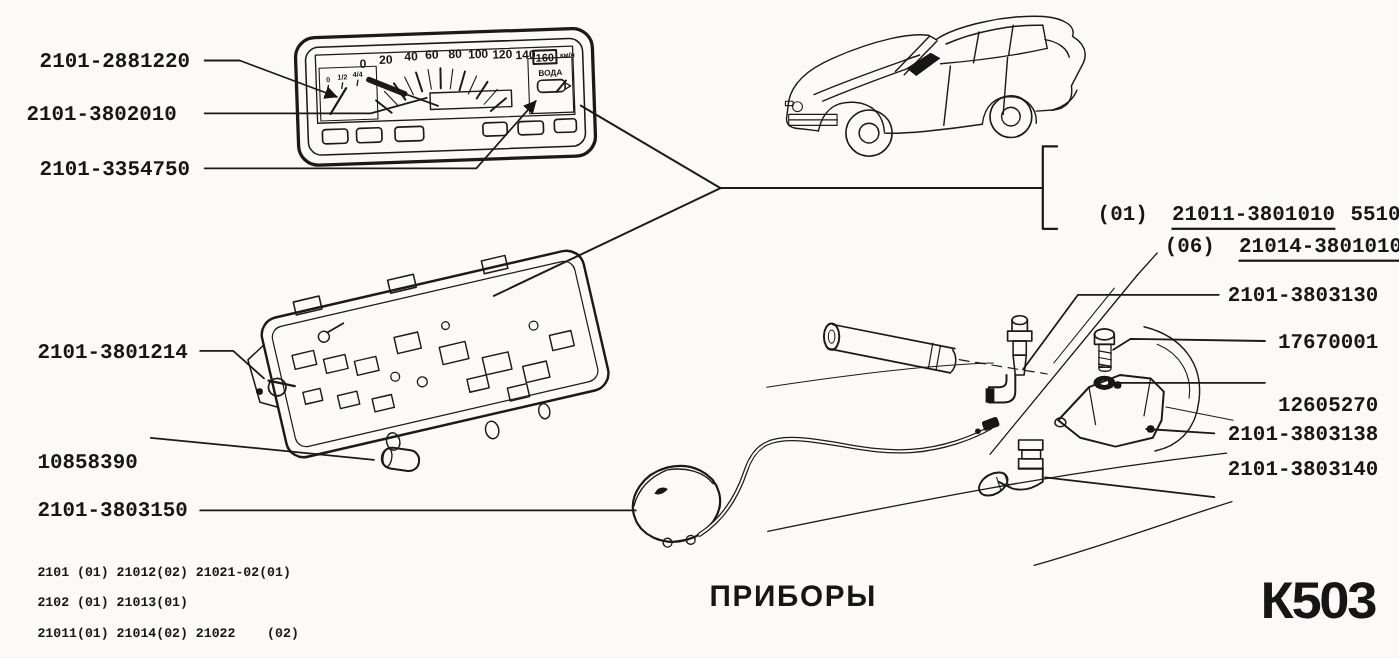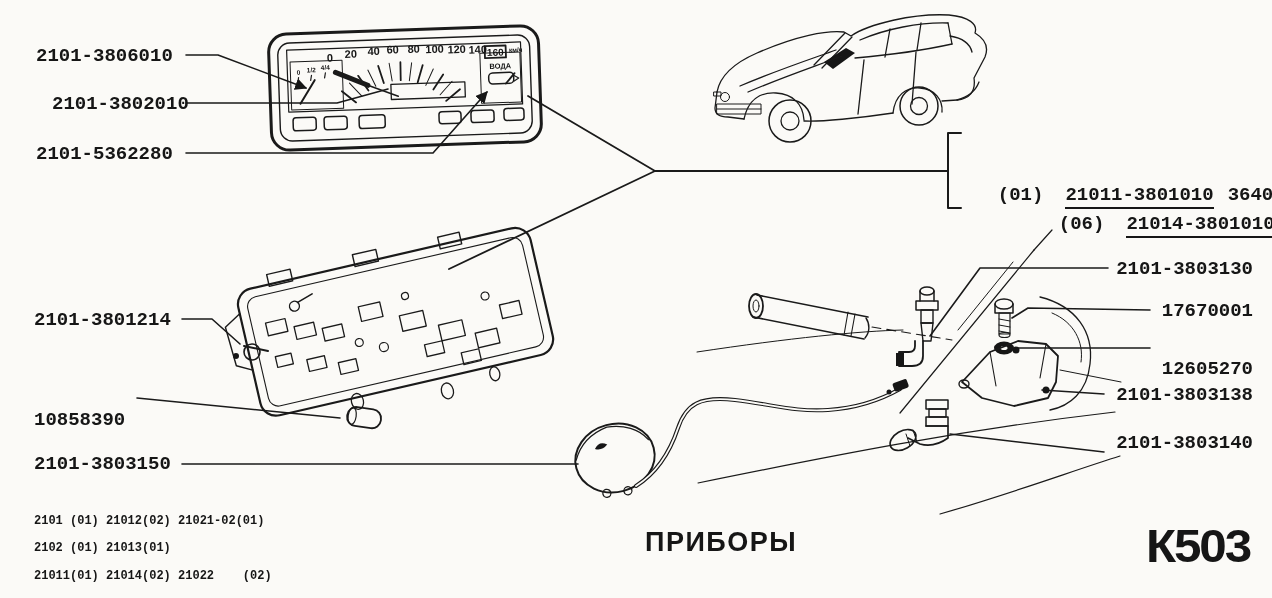--- a/index.html
+++ b/index.html
@@ -240,35 +240,35 @@
       <path d="M740,86 C775,71 808,60 836,50 M748,92 C783,77 816,66 842,56"></path>
       <rect x="717" y="104" width="44" height="10" stroke-width="1"></rect>
       <path d="M717,109 L761,109" stroke-width="1"></path>
       <circle cx="725" cy="97" r="4.5" stroke-width="1"></circle>
       <rect x="714" y="92" width="7" height="4" stroke-width="1"></rect>
       <path d="M950,36 C962,38 970,44 972,52 M957,100 C968,97 976,90 979,82"></path>
     </g>
   </g>
 </svg>
 
-<div class="callout" style="left:36px;top:45px;">2101-3806010</div>
-<div class="callout" style="left:52px;top:93px;">2101-3802010</div>
-<div class="callout" style="left:36px;top:143px;">2101-5362280</div>
+<div class="callout" style="left:36px;top:45px;">2101-2881220</div>
+<div class="callout" style="left:24px;top:93px;">2101-3802010</div>
+<div class="callout" style="left:36px;top:143px;">2101-3354750</div>
 <div class="callout" style="left:34px;top:309px;">2101-3801214</div>
 <div class="callout" style="left:34px;top:409px;">10858390</div>
 <div class="callout" style="left:34px;top:453px;">2101-3803150</div>
 
 <div class="callout right" style="right:19px;top:258px;">2101-3803130</div>
 <div class="callout right" style="right:19px;top:300px;">17670001</div>
 <div class="callout right" style="right:19px;top:358px;">12605270</div>
 <div class="callout right" style="right:19px;top:384px;">2101-3803138</div>
-<div class="callout right" style="right:19px;top:432px;text-align:center;">2101-3803140</div>
+<div class="callout right" style="right:19px;top:416px;text-align:center;">2101-3803140</div>
 
 <div class="asm-row" style="left:975px;top:162px;">
-  <span class="qual">(01)</span><span class="pn">21011-3801010</span><span class="sfx">3640</span>
+  <span class="qual">(01)</span><span class="pn">21011-3801010</span><span class="sfx">5510</span>
 </div>
 <div class="asm-row" style="left:1036px;top:191px;">
   <span class="qual">(06)</span><span class="pn">21014-3801010</span>
 </div>
 
 <div class="apl" style="top:510px;">2101 (01) 21012(02) 21021-02(01)</div>
 <div class="apl" style="top:537px;">2102 (01) 21013(01)</div>
 <div class="apl" style="top:565px;">21011(01) 21014(02) 21022    (02)</div>
 
 <div class="footer-title">ПРИБОРЫ</div>

